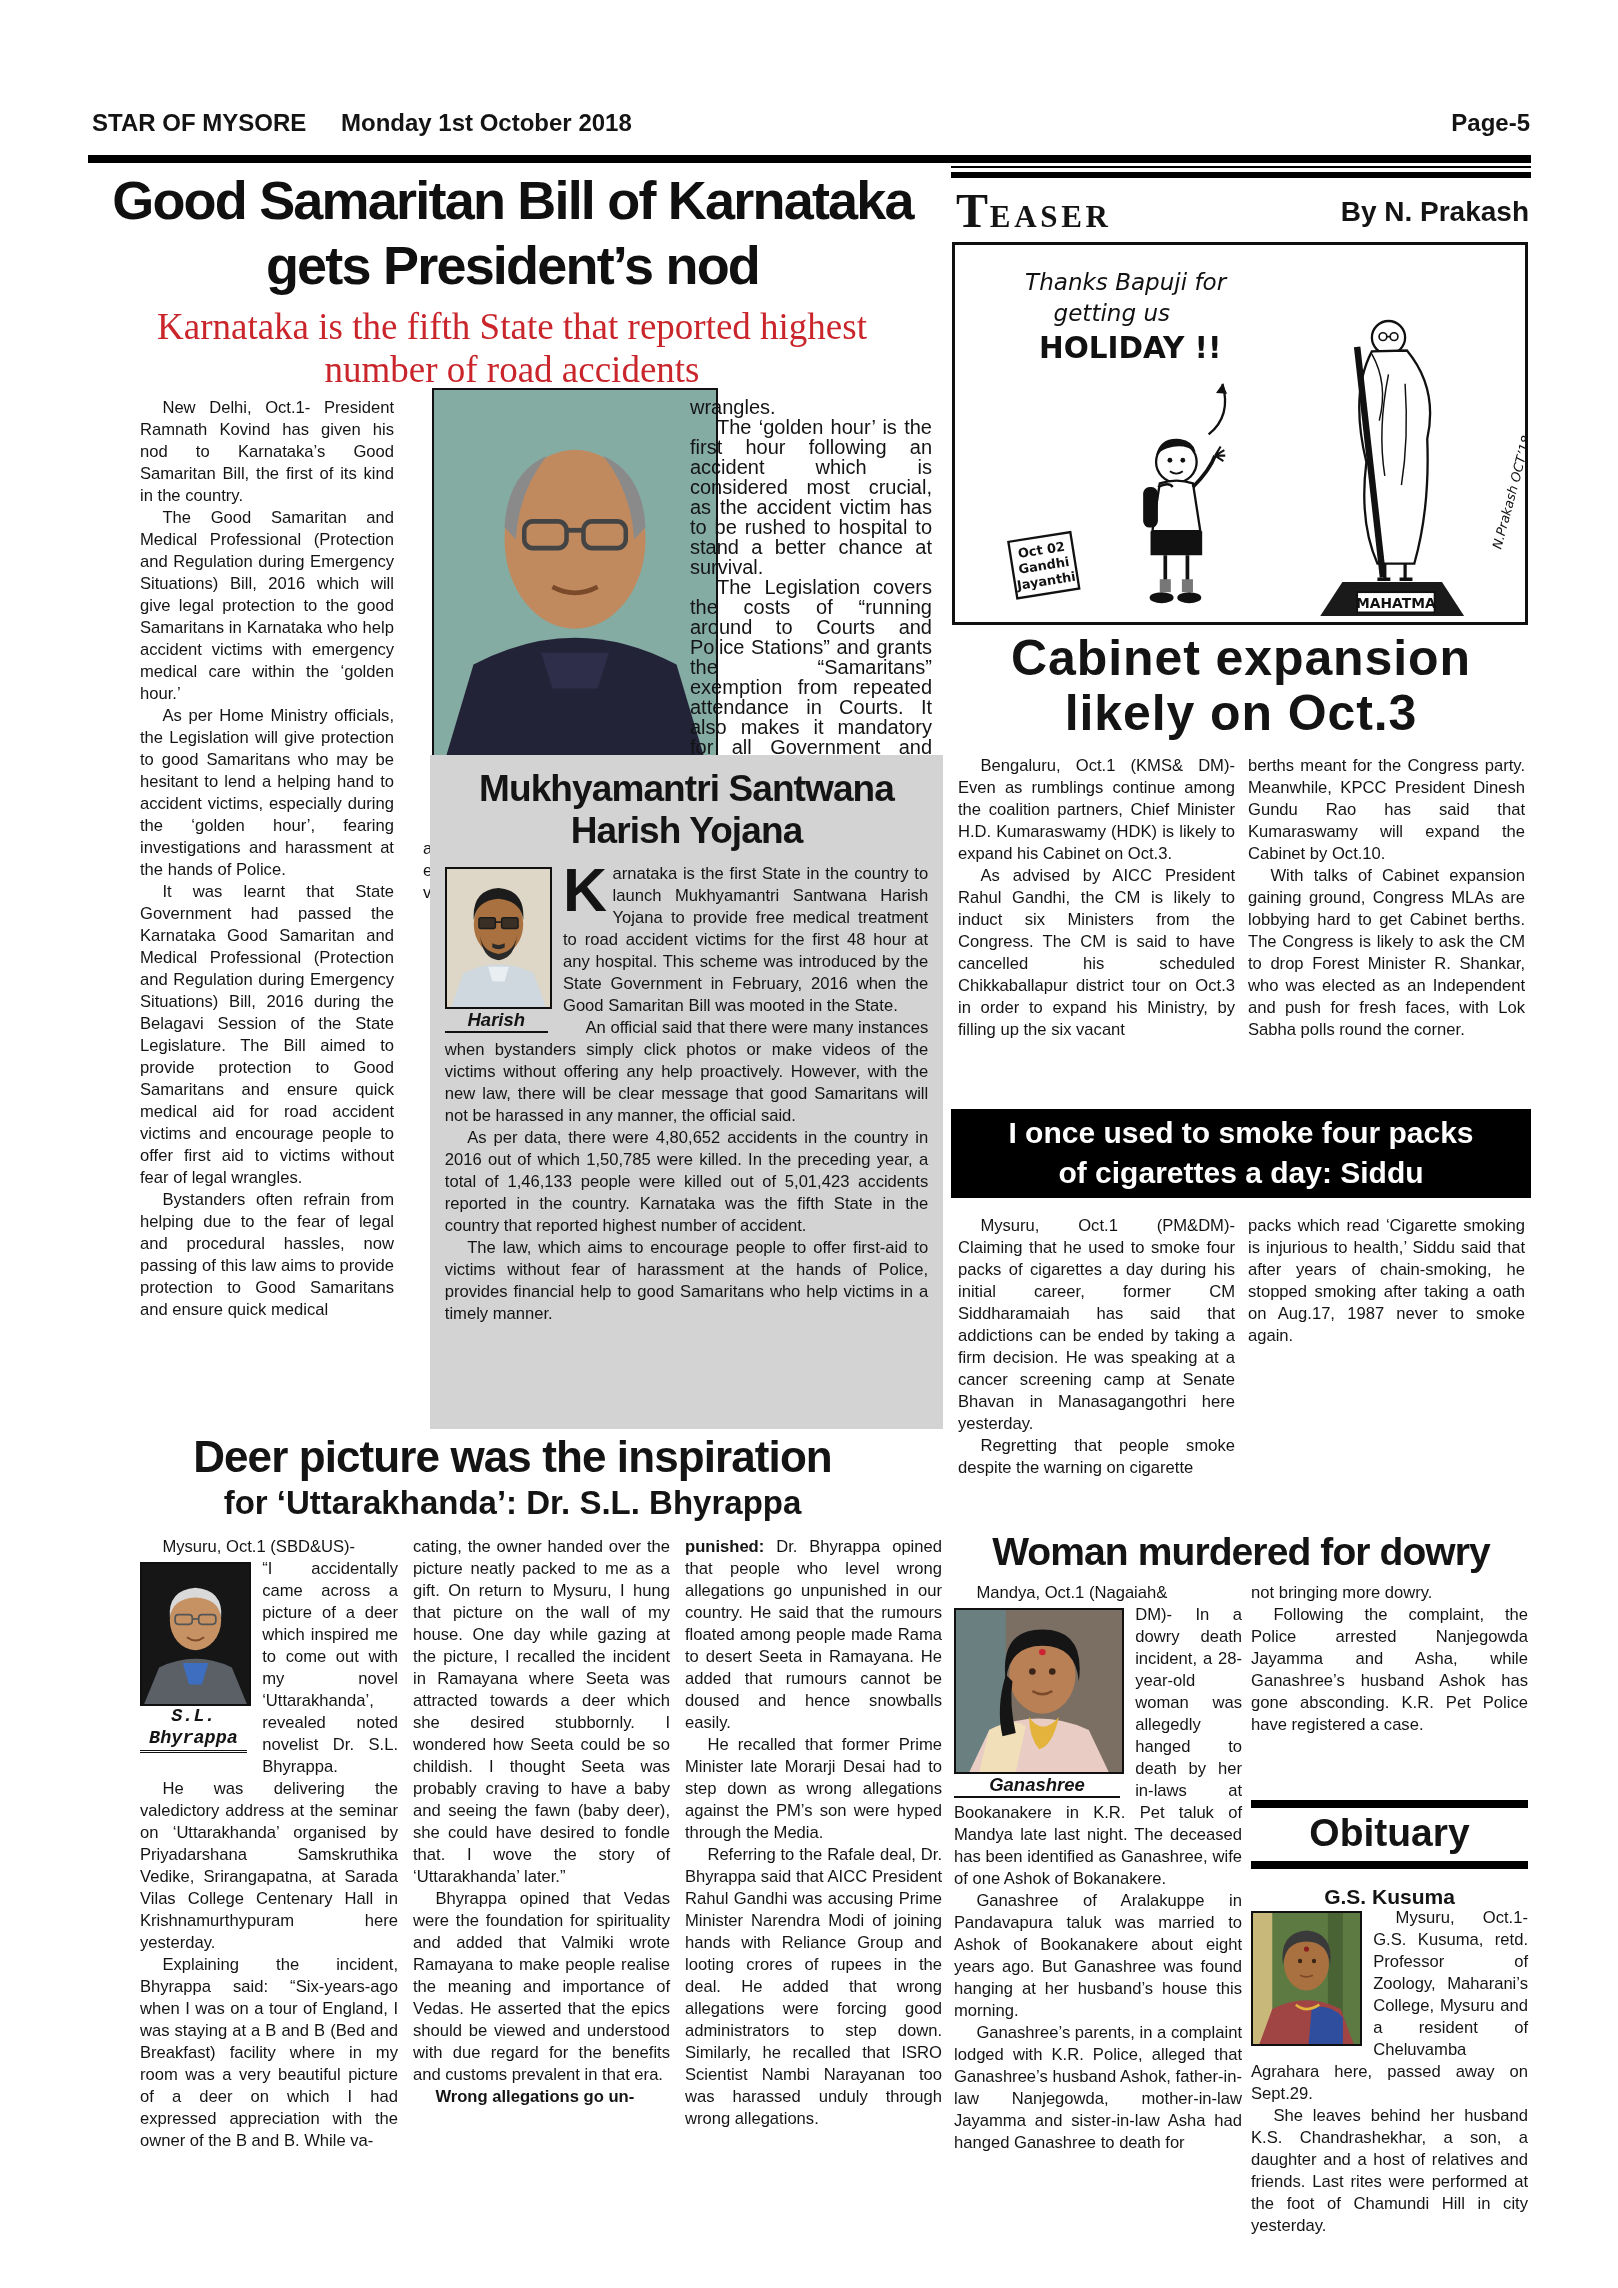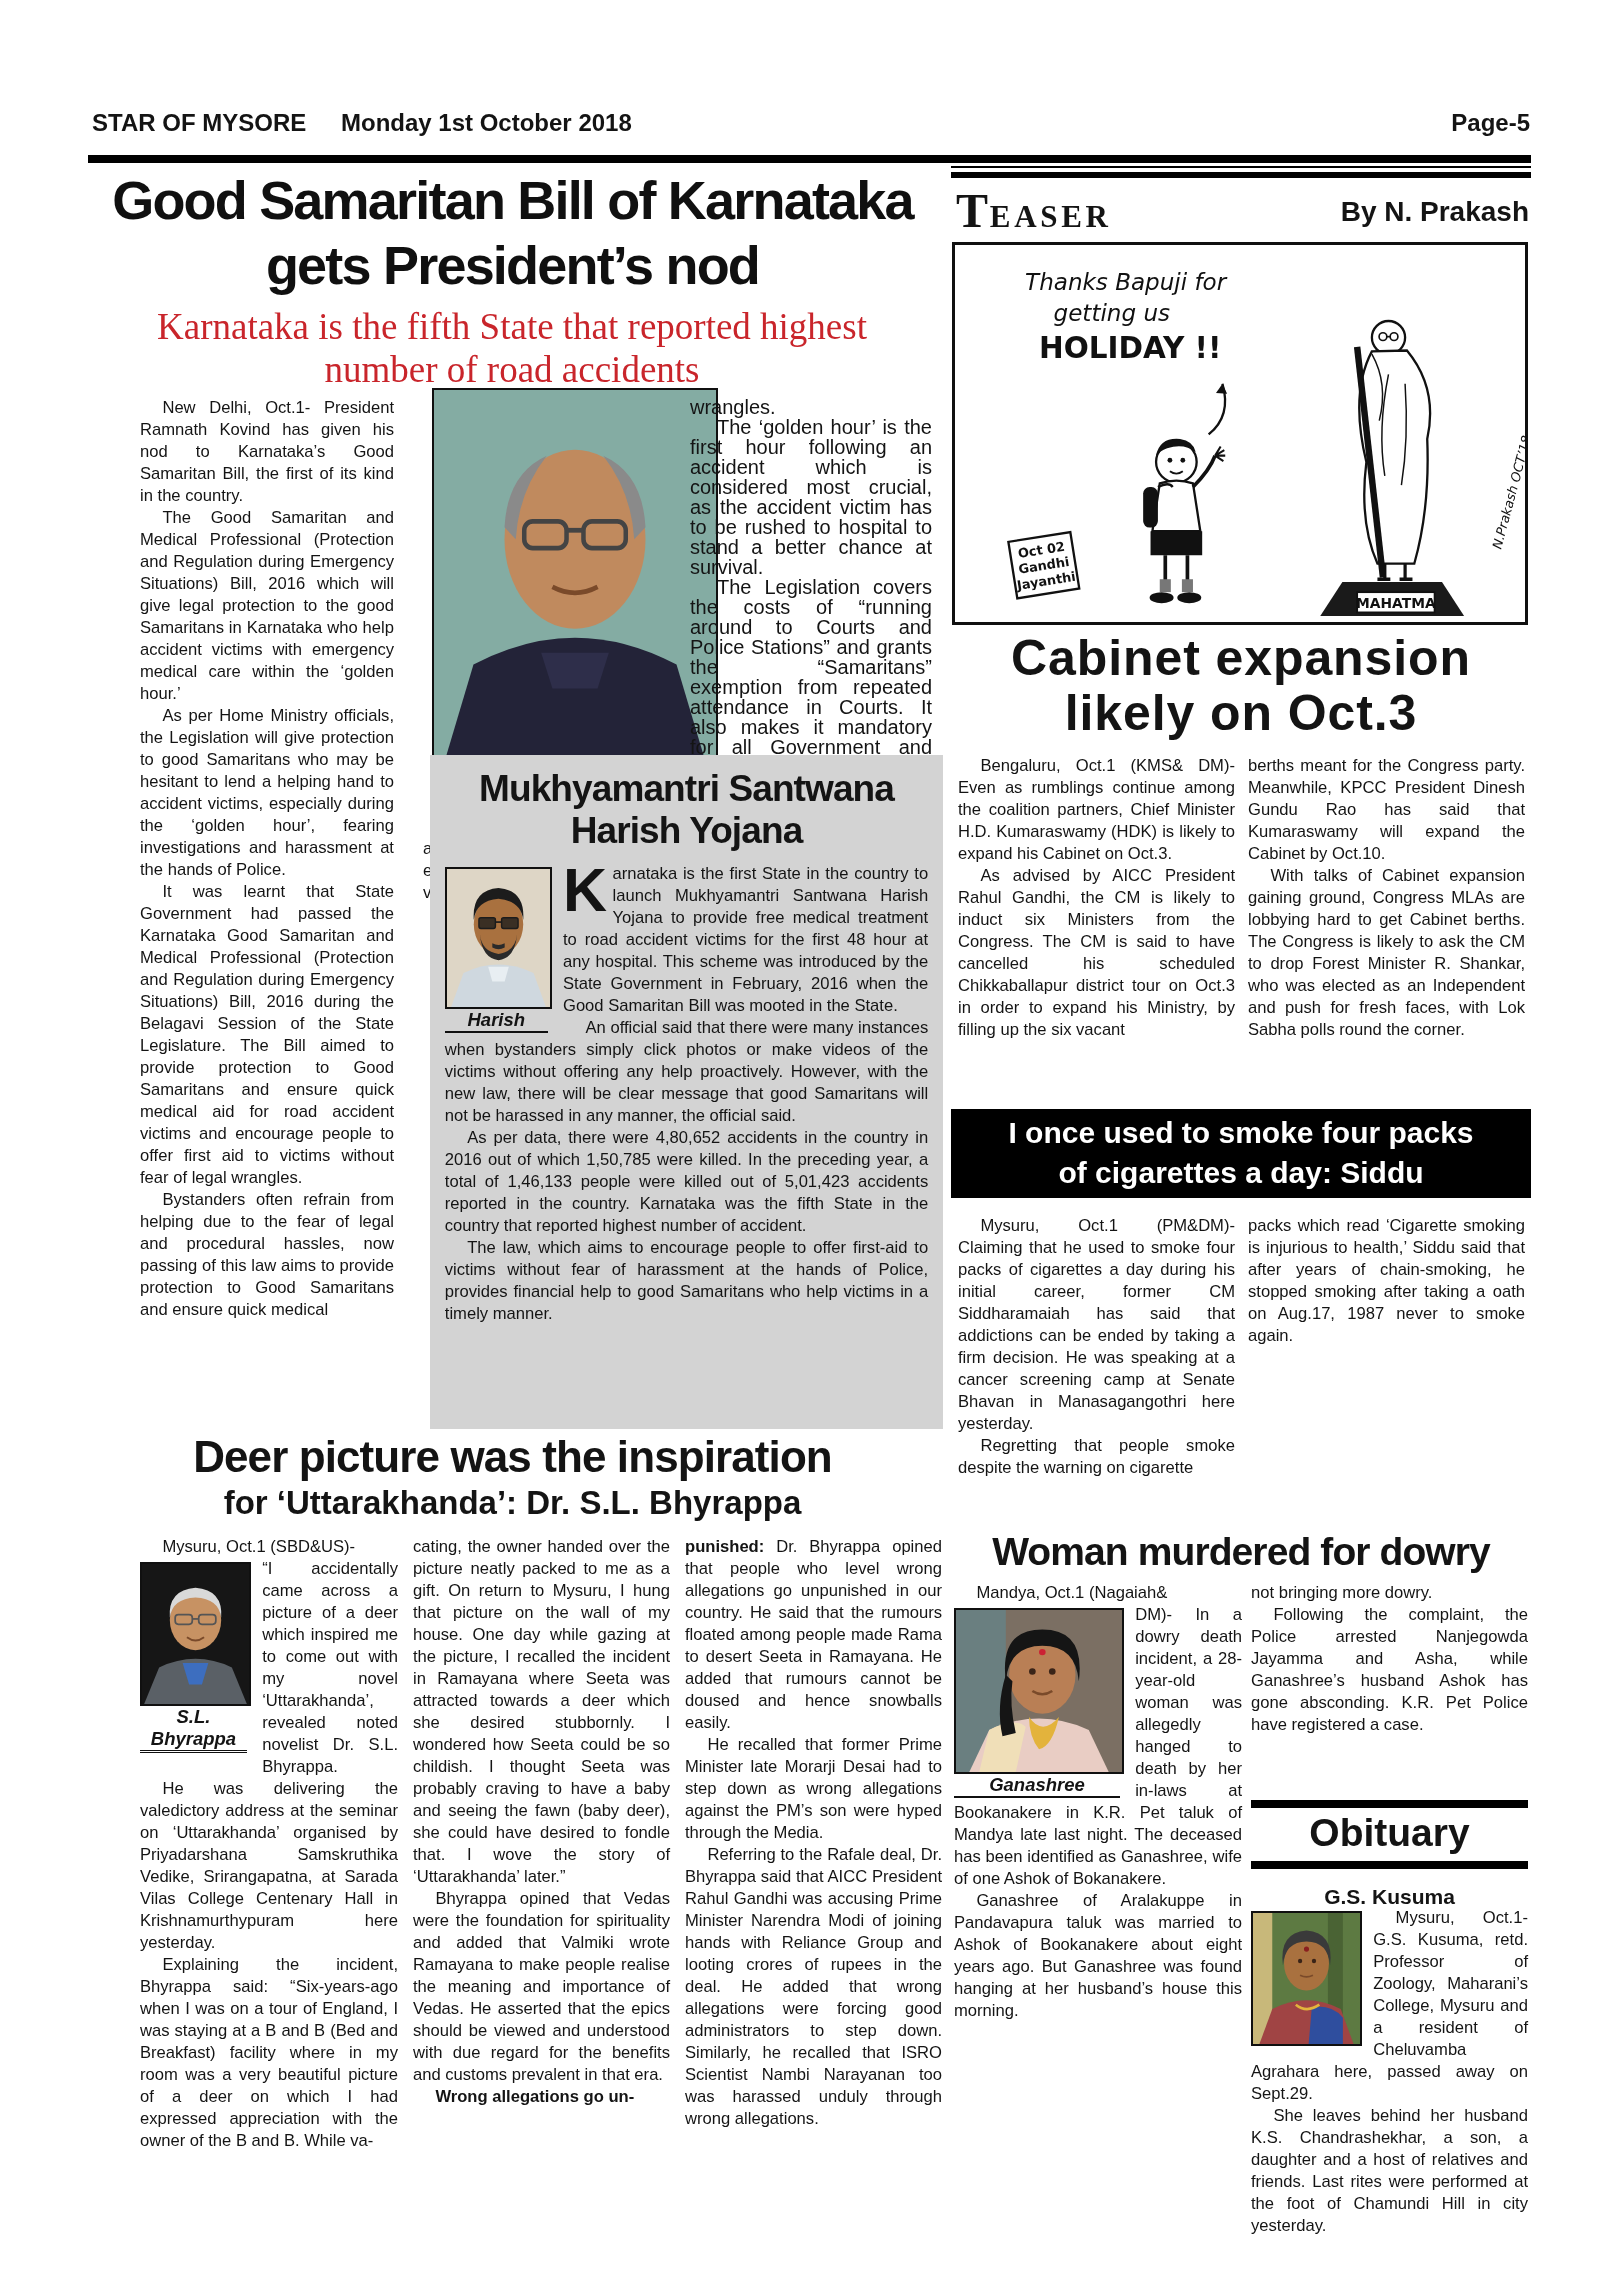--- a/index.html
+++ b/index.html
@@ -211,21 +211,21 @@
         <rect x="0" y="0" width="100" height="130" fill="#161616"></rect>
         <path d="M2,130 L16,96 Q50,80 84,96 L98,130 Z" fill="#5a6066"></path>
         <path d="M38,92 L62,92 L56,112 L44,112 Z" fill="#3d6ebf"></path>
         <ellipse cx="50" cy="52" rx="24" ry="28" fill="#c79263"></ellipse>
         <path d="M26,50 Q24,24 50,22 Q76,24 74,50 Q72,32 50,31 Q28,32 26,50 Z" fill="#d9d9d9"></path>
         <rect x="31" y="47" width="16" height="9" rx="3" fill="none" stroke="#555" stroke-width="1.6"></rect>
         <rect x="53" y="47" width="16" height="9" rx="3" fill="none" stroke="#555" stroke-width="1.6"></rect>
         <line x1="47" y1="51" x2="53" y2="51" stroke="#555" stroke-width="1.6"></line>
         <path d="M42,68 Q50,74 58,68" fill="none" stroke="#7a4a2a" stroke-width="1.8"></path>
       </svg>
-      <div class="caption" style="width:107px;border-bottom:3.7px double #101010;">S.L. Bhyrappa</div>
+      <div class="caption" style="width:107px;border-bottom:3.7px double #101010;font-family:Liberation Mono, monospace;">S.L. Bhyrappa</div>
     </div>
     <p class="para noindent">“I accidentally came across a picture of a deer which inspired me to come out with my novel ‘Uttarakhanda’, revealed noted novelist Dr. S.L. Bhyrappa.</p>
     <div>
         <p class="para">He was delivering the valedictory address at the seminar on ‘Uttarakhanda’ organised by Priyadarshana Samskruthika Vedike, Srirangapatna, at Sarada Vilas College Centenary Hall in Krishnamurthypuram here yesterday.</p>
         <p class="para">Explaining the incident, Bhyrappa said: “Six-years-ago when I was on a tour of England, I was staying at a B and B (Bed and Breakfast) facility where in my room was a very beautiful picture of a deer on which I had expressed appreciation with the owner of the B and B. While va-</p>
       </div>
   </div>
 
   <div class="abs body-text" style="left:413px;top:1536px;width:257px;">
     <div>
@@ -260,20 +260,21 @@
         <circle cx="46" cy="38" r="2" fill="#3a2418"></circle>
           <circle cx="58" cy="38" r="2" fill="#3a2418"></circle>
         <path d="M46,50 Q52,54 58,50" fill="none" stroke="#7a4a2a" stroke-width="1.6"></path>
         <path d="M44,66 Q52,78 62,66 Q58,84 50,86 Q44,78 44,66 Z" fill="#e3b33c"></path>
       </svg>
       <div class="caption cap-underline" style="width:166px;">Ganashree</div>
     </div>
     <p class="para noindent">DM)- In a dowry death incident, a 28-year-old woman was allegedly hanged to death by her in-laws at Bookanakere in K.R. Pet taluk of Mandya late last night. The deceased has been identified as Ganashree, wife of one Ashok of Bokanakere.</p>
     <div>
         <p class="para">Ganashree of Aralakuppe in Pandavapura taluk was married to Ashok of Bookanakere about eight years ago. But Ganashree was found hanging at her husband’s house this morning.</p>
+        <p class="para">Ganashree’s parents, in a complaint lodged with K.R. Police, alleged that Ganashree’s husband Ashok, father-in-law Nanjegowda, mother-in-law Jayamma and sister-in-law Asha had hanged Ganashree to death for</p>
       </div>
   </div>
 
   <div class="abs body-text" style="left:1251px;top:1582px;width:277px;">
       <p class="para noindent">not bringing more dowry.</p>
       <p class="para">Following the complaint, the Police arrested Nanjegowda Jayamma and Asha, while Ganashree’s husband Ashok has gone absconding. K.R. Pet Police have registered a case.</p>
     </div>
 
   <div class="abs rule" style="left:1251px;top:1800px;width:277px;height:8.3px;"></div>
   <div class="abs obit-title" style="left:1251px;top:1811px;width:277px;">Obituary</div>

